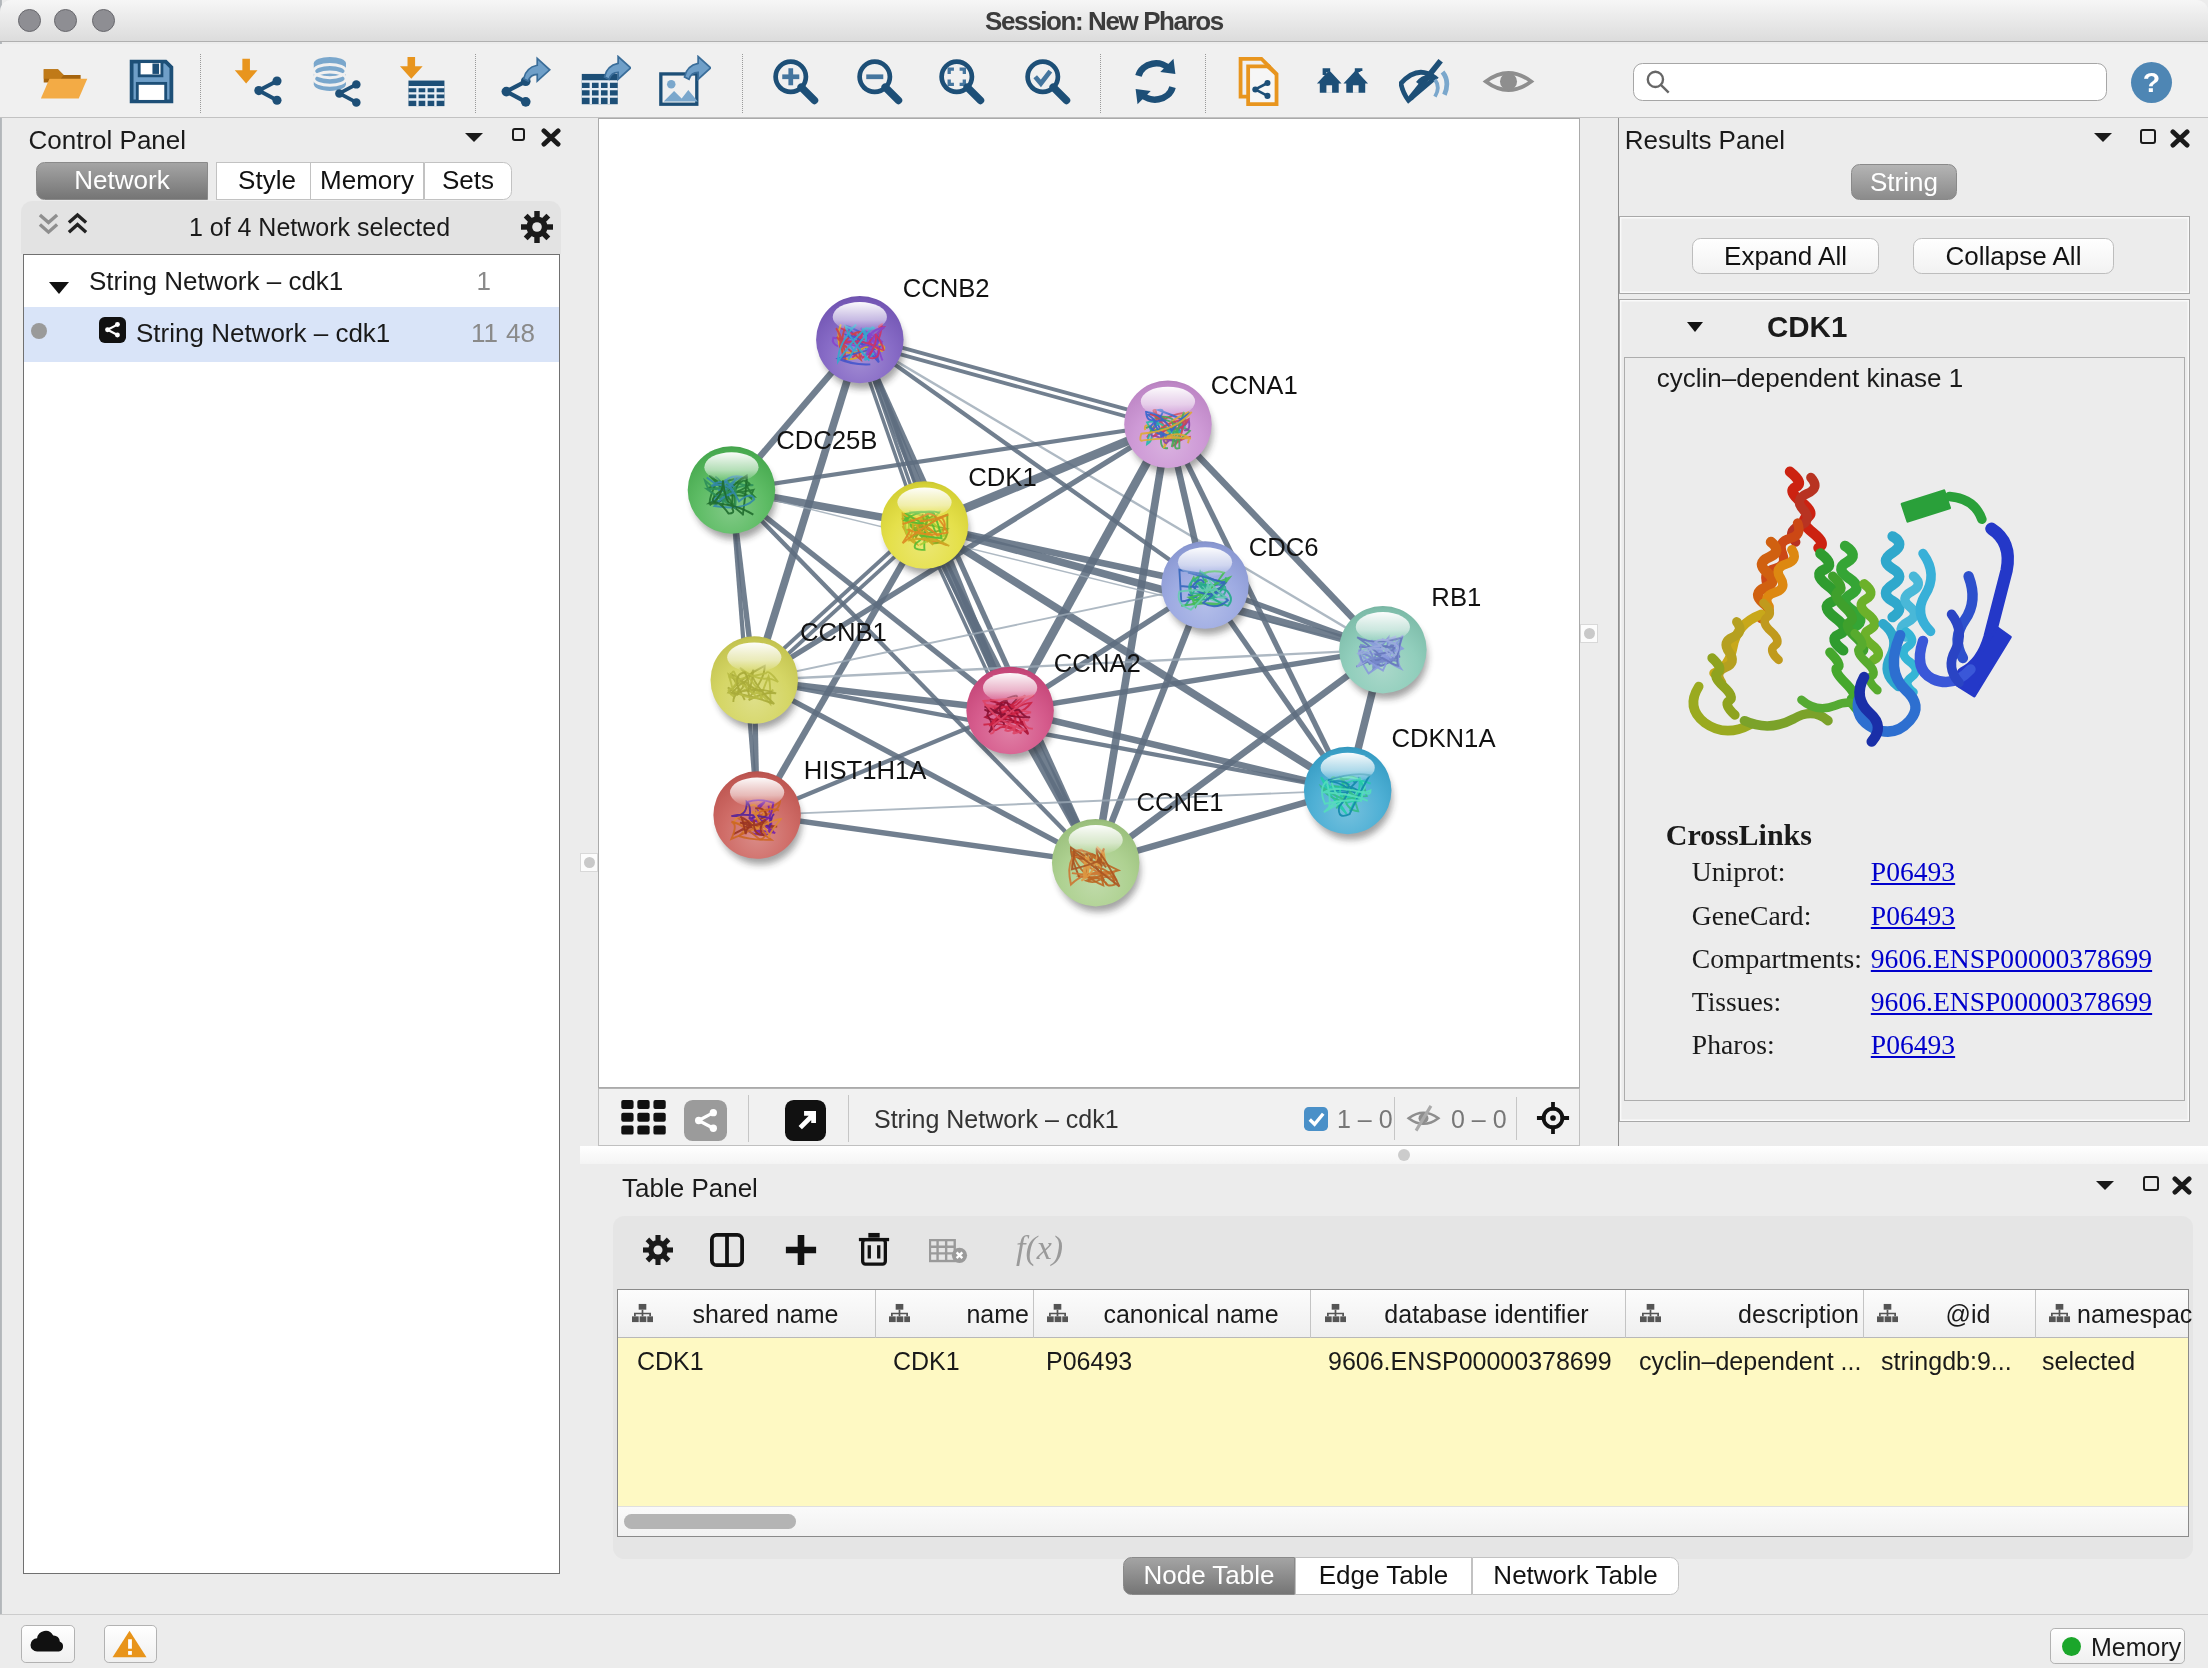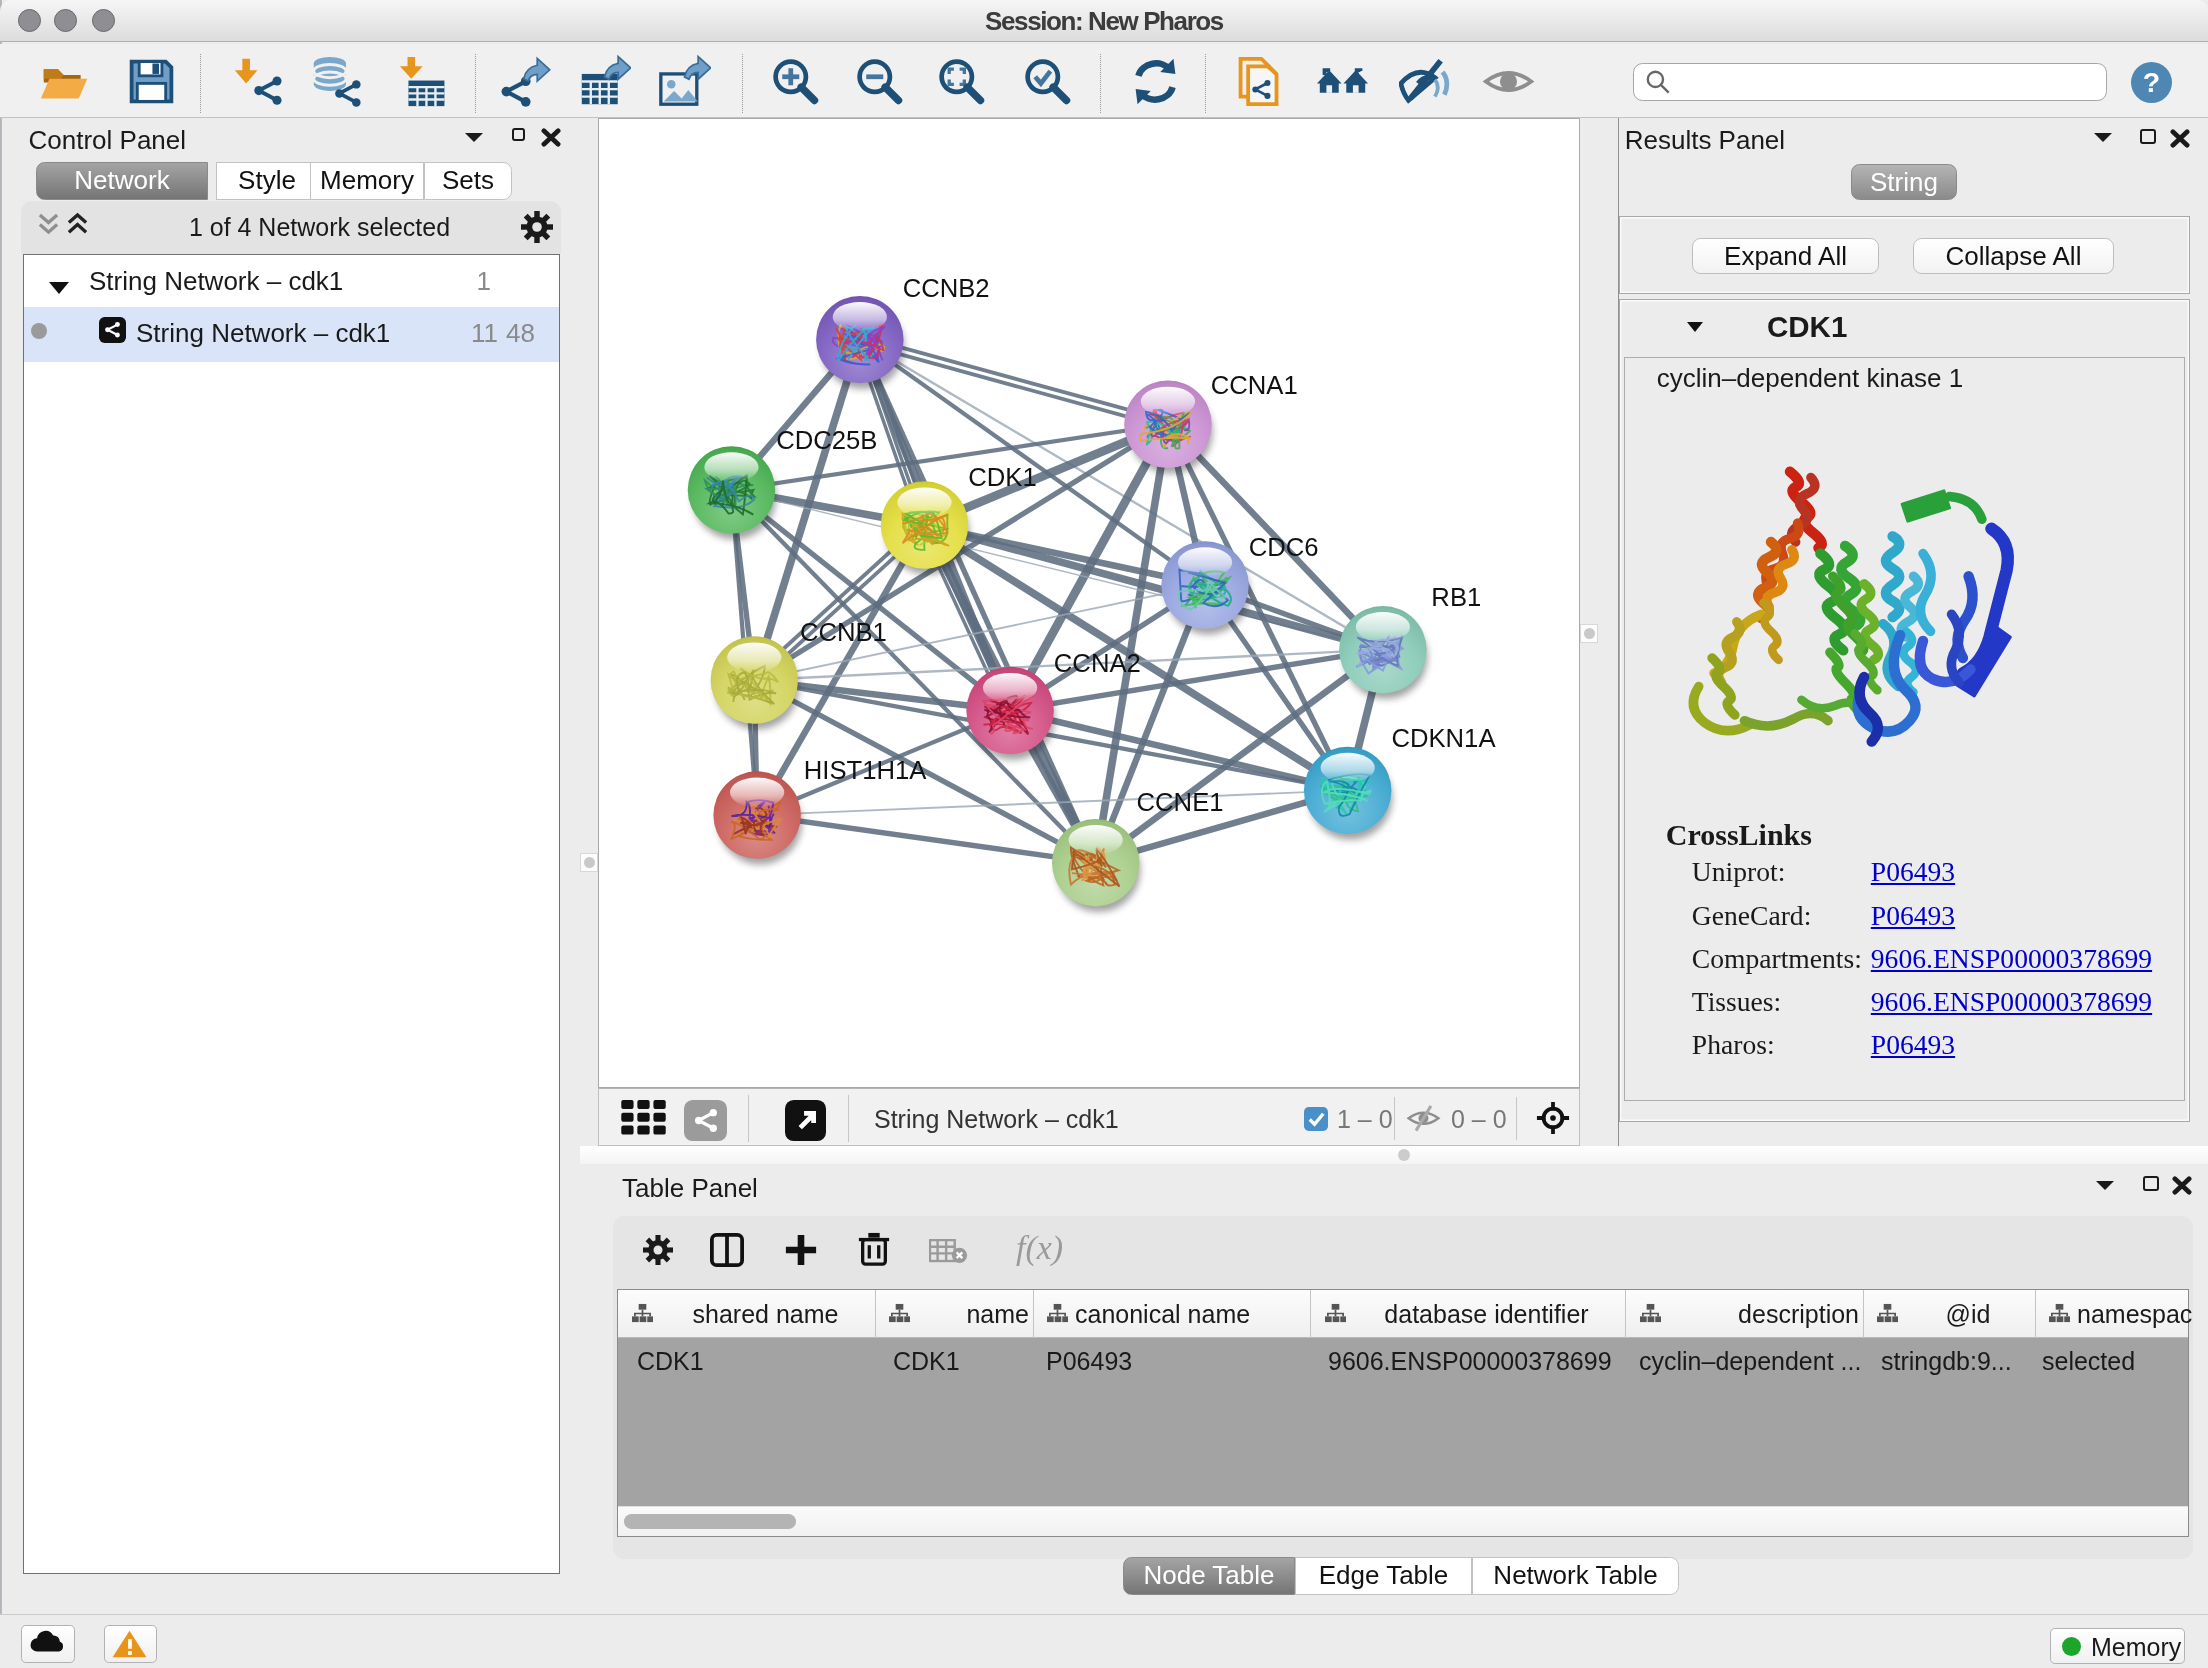--- a/index.html
+++ b/index.html
@@ -697,21 +697,21 @@
         <path d="M13 15 v14 M23 15 v14" stroke="#111" stroke-width="3.5"></path>
       </svg>
       <svg style="position:absolute;left:312px;top:23px" width="40" height="25" viewBox="0 0 42 26">
         <rect x="1" y="1" width="26" height="22" fill="none" stroke="#9a9a9a" stroke-width="2.5"></rect>
         <path d="M1 8 h26 M1 15 h26 M9 1 v22 M18 1 v22" stroke="#9a9a9a" stroke-width="2.5"></path>
         <circle cx="32" cy="17" r="8" fill="#9a9a9a"></circle>
         <path d="M29 14 l6 6 M35 14 l-6 6" stroke="#fff" stroke-width="2.5"></path>
       </svg>
       <div class="serif" style="position:absolute;left:399px;top:13.3px;font-size:34px;font-style:italic;color:#9a9a9a">f(x)</div>
     </div>
-    <div style="position:absolute;left:37px;top:125px;width:1572px;height:248px;background:#a3a3a3;border:1.4px solid #8a8a8a">
+    <div style="position:absolute;left:37px;top:125px;width:1572px;height:248px;background:#fef9c3;border:1.4px solid #8a8a8a">
       <div style="position:absolute;left:0;top:0;width:1570px;height:48px;background:linear-gradient(#fcfcfc,#efefef);border-bottom:1.4px solid #b8b8b8"></div>
       <svg style="position:absolute;left:13.3px;top:13.3px" width="23" height="21" viewBox="0 0 24 22">
         <rect x="8" y="1" width="8" height="6" fill="#555"></rect>
         <rect x="1" y="14" width="7" height="6" fill="#555"></rect>
         <rect x="9" y="14" width="7" height="6" fill="#555"></rect>
         <rect x="17" y="14" width="6" height="6" fill="#555"></rect>
         <path d="M12 7 v4 M4 14 v-3 h16 v3 M12 11 v3" stroke="#555" stroke-width="1.8" fill="none"></path>
       </svg>
       <div style="position:absolute;left:42px;top:9.5px;width:211px;text-align:center;font-size:25px">shared name</div>
       <div style="position:absolute;left:257px;top:0;height:48px;border-left:1.4px solid #c4c4c4"></div>
@@ -724,21 +724,21 @@
       </svg>
       <div style="position:absolute;left:299px;top:9.5px;width:112px;text-align:right;font-size:25px">name</div>
       <div style="position:absolute;left:415px;top:0;height:48px;border-left:1.4px solid #c4c4c4"></div>
       <svg style="position:absolute;left:428px;top:13.3px" width="23" height="21" viewBox="0 0 24 22">
         <rect x="8" y="1" width="8" height="6" fill="#555"></rect>
         <rect x="1" y="14" width="7" height="6" fill="#555"></rect>
         <rect x="9" y="14" width="7" height="6" fill="#555"></rect>
         <rect x="17" y="14" width="6" height="6" fill="#555"></rect>
         <path d="M12 7 v4 M4 14 v-3 h16 v3 M12 11 v3" stroke="#555" stroke-width="1.8" fill="none"></path>
       </svg>
-      <div style="position:absolute;left:457px;top:9.5px;width:232px;text-align:left;font-size:25px">canonical name</div>
+      <div style="position:absolute;left:457px;top:9.5px;width:232px;text-align:center;font-size:25px">canonical name</div>
       <div style="position:absolute;left:692px;top:0;height:48px;border-left:1.4px solid #c4c4c4"></div>
       <svg style="position:absolute;left:706px;top:13.3px" width="23" height="21" viewBox="0 0 24 22">
         <rect x="8" y="1" width="8" height="6" fill="#555"></rect>
         <rect x="1" y="14" width="7" height="6" fill="#555"></rect>
         <rect x="9" y="14" width="7" height="6" fill="#555"></rect>
         <rect x="17" y="14" width="6" height="6" fill="#555"></rect>
         <path d="M12 7 v4 M4 14 v-3 h16 v3 M12 11 v3" stroke="#555" stroke-width="1.8" fill="none"></path>
       </svg>
       <div style="position:absolute;left:734px;top:9.5px;width:269px;text-align:center;font-size:25px">database identifier</div>
       <div style="position:absolute;left:1007px;top:0;height:48px;border-left:1.4px solid #c4c4c4"></div>

